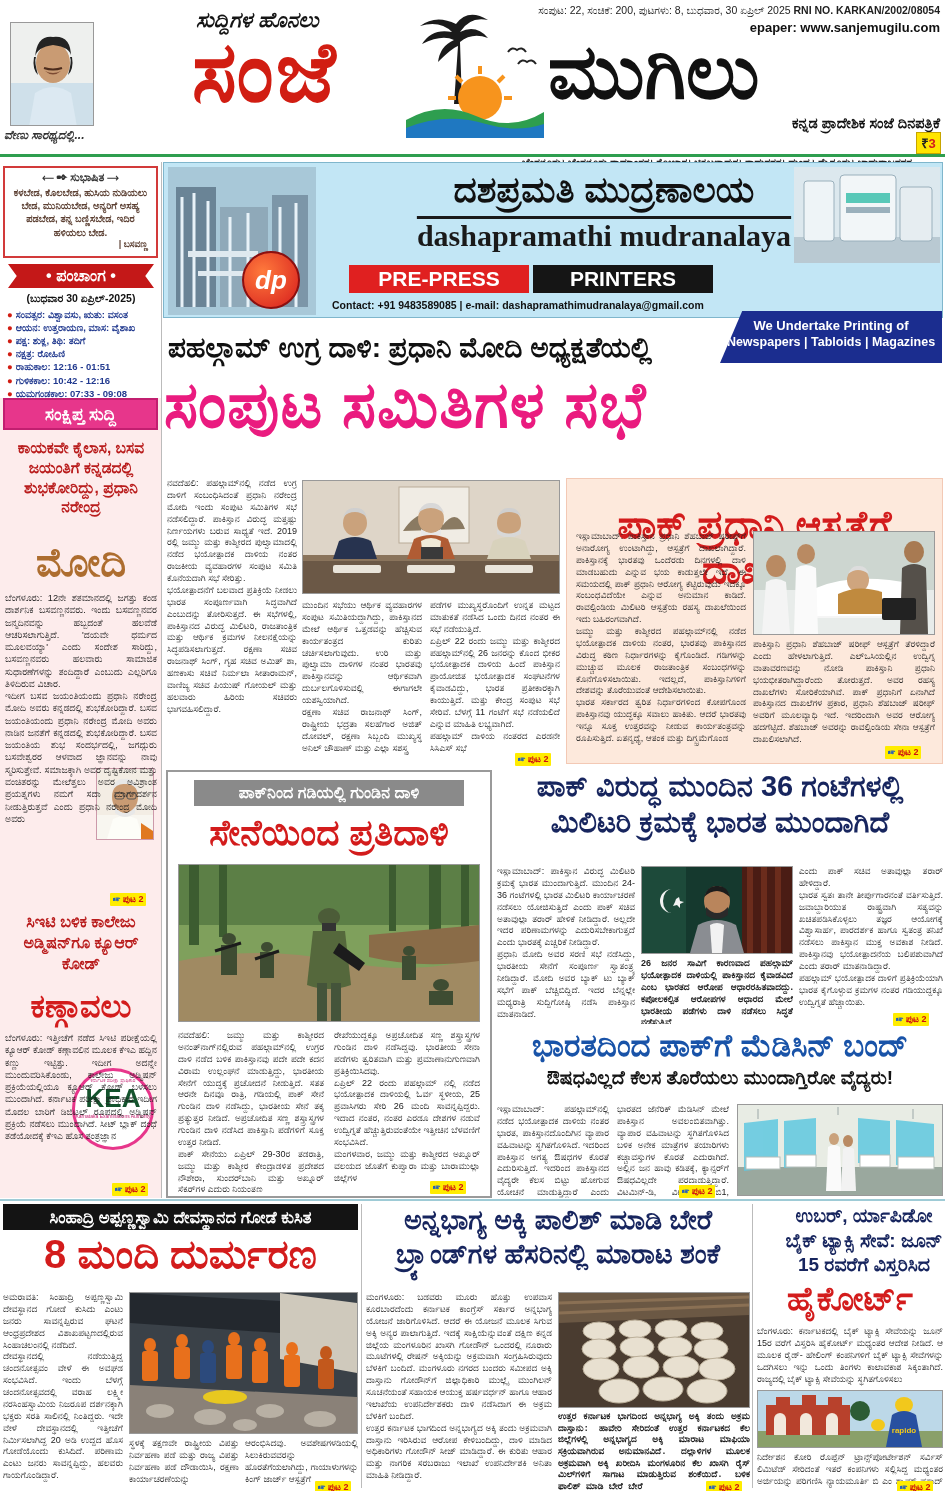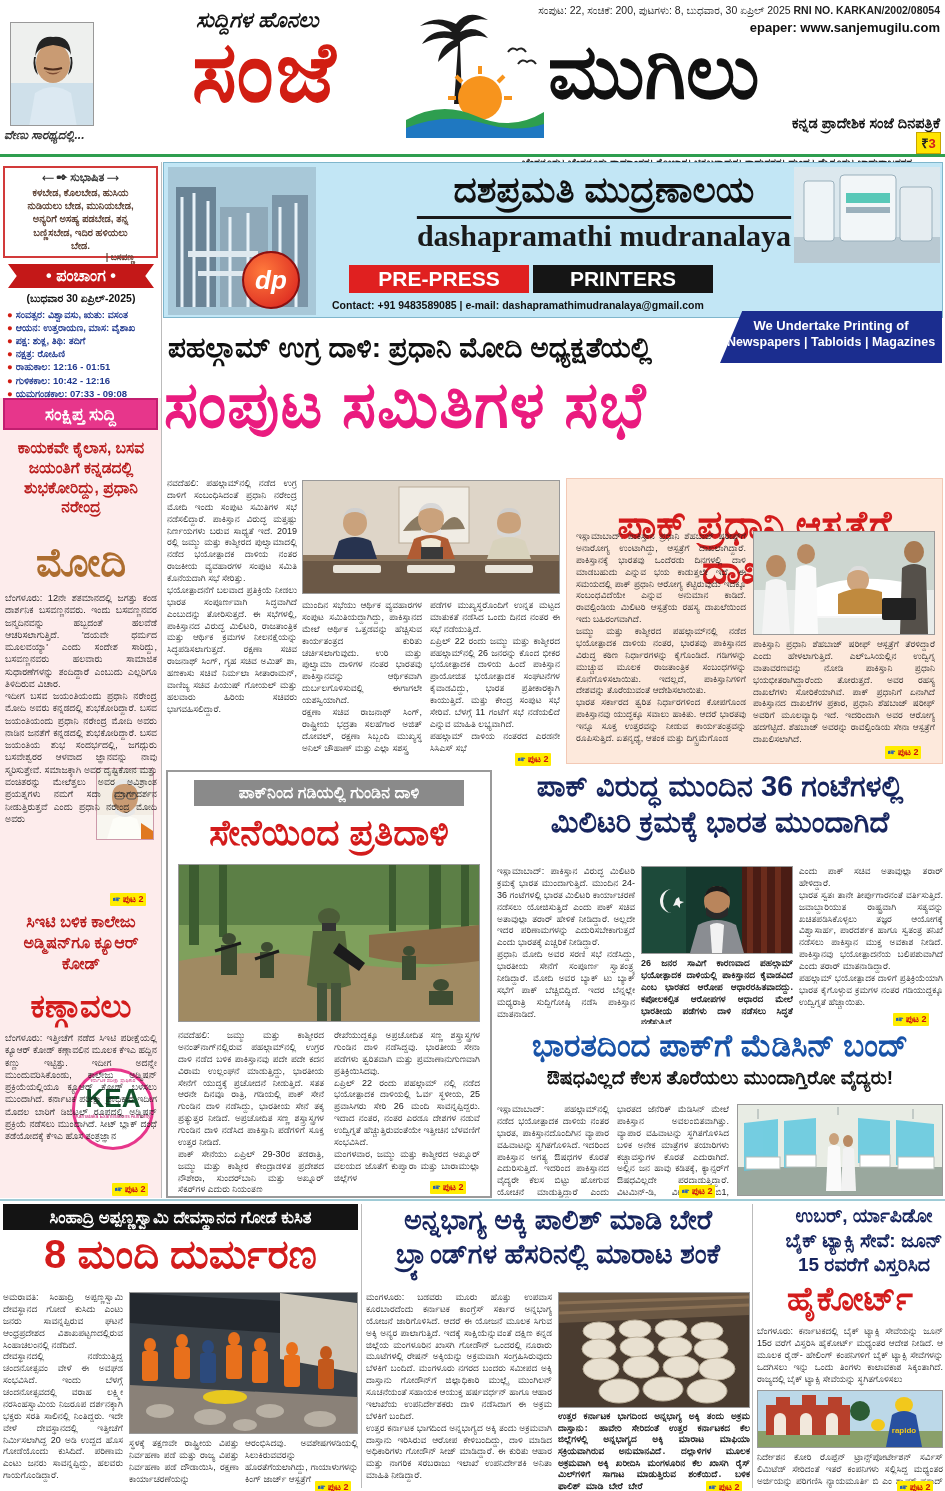--- a/index.html
+++ b/index.html
@@ -146,21 +146,21 @@
       </svg>
     </div>
     <div class="abs banner-blue" style="left:556px;top:100px;width:222px;height:52px;text-align:center;padding-top:7px;">
       <div style="font-size:13px;">We Undertake Printing of</div>
       <div style="font-size:12.5px;margin-top:2px;">Newspapers | Tabloids | Magazines</div>
     </div>
   </div>
 
   <div class="abs vrule" style="left:161px;top:162px;height:1036px;"></div>
 
-  <div class="abs subh-box" style="left:3px;top:166px;width:155px;height:92px;padding:3px 21px;">
+  <div class="abs subh-box" style="left:3px;top:166px;width:155px;height:92px;padding:3px 8px;">
     <div class="center" style="font-size:11px;font-weight:bold;color:#333;">
       ⟵ ✒ <span>ಸುಭಾಷಿತ</span> ⟶
     </div>
     <div class="center" style="font-size:9.8px;font-weight:bold;color:#5c4033;line-height:1.35;margin-top:2px;">ಕಳಬೇಡ, ಕೊಲಬೇಡ, ಹುಸಿಯ ನುಡಿಯಲು ಬೇಡ, ಮುನಿಯಬೇಡ, ಅನ್ಯರಿಗೆ ಅಸಹ್ಯ ಪಡಬೇಡ, ತನ್ನ ಬಣ್ಣಿಸಬೇಡ, ಇದಿರ ಹಳಿಯಲು ಬೇಡ.</div>
     <div style="text-align:right;font-size:9px;font-weight:bold;color:#5c4033;">| ಬಸವಣ್ಣ</div>
   </div>
 
   <div class="abs ribbon" style="left:8px;top:264px;width:146px;height:24px;font-size:16px;line-height:24px;">• ಪಂಚಾಂಗ •</div>
   <div class="abs center" style="left:3px;top:292px;width:156px;font-size:10.5px;font-weight:bold;color:#111;">(ಬುಧವಾರ 30 ಏಪ್ರಿಲ್-2025)</div>
   <div class="abs" style="left:5px;top:308px;width:154px;">

